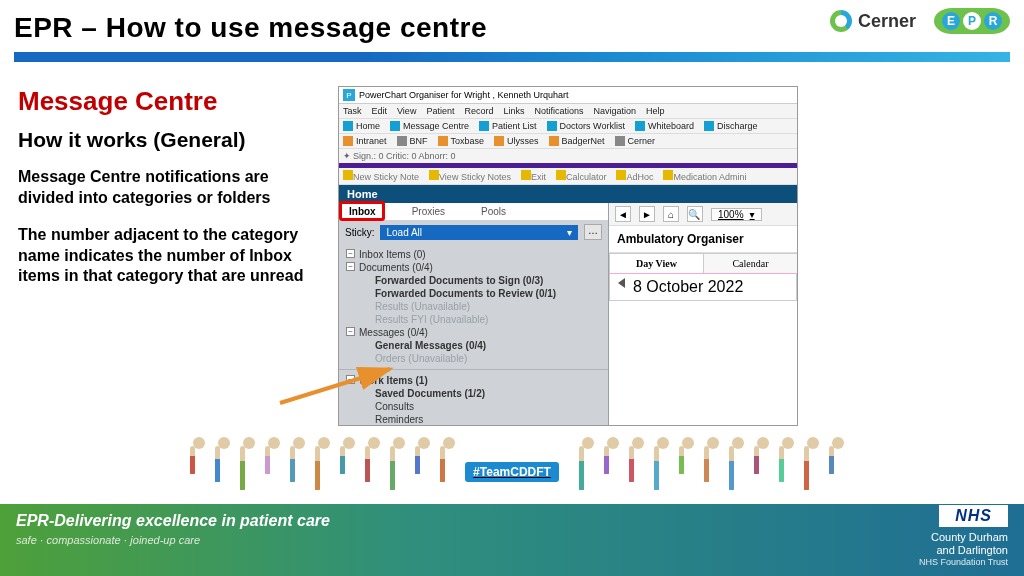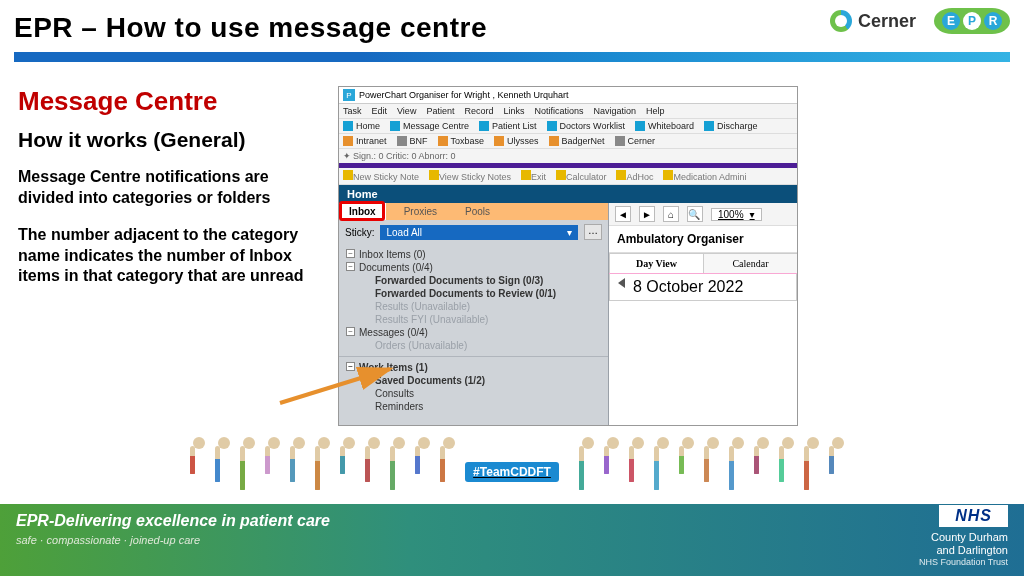--- a/index.html
+++ b/index.html
@@ -37,21 +37,21 @@
   .ico.b{background:#15a0d4;} .ico.o{background:#e7902d;} .ico.g{background:#888;} .ico.y{background:#e7b800;}
   .shot .statusbar{background:#f4f4f4;border-bottom:5px solid #4c1d95; padding:2px 4px;font-size:9px;color:#666;}
   .shot .actionbar{background:#f4f4f4;border-bottom:1px solid #ddd;padding:2px 4px;font-size:9px;color:#777;display:flex;gap:10px;}
 
   .shot .home-band{background:#0b4f7a;color:#fff;font-weight:700;padding:3px 8px;font-size:11px;}
 
   .shot .body{display:flex;height:100%;}
   .inbox-pane{width:270px;background:#cfd3d8;border-right:1px solid #9aa0a8;}
   .right-pane{flex:1;background:#fff;display:flex;flex-direction:column;}
 
-  .tabs{background:#fdba74;display:flex;gap:8px;font-size:10px;text-align:center;}
+  .tabs{background:#ffffff;display:flex;gap:16px;font-size:10px;text-align:center;}
   .tab{padding:3px 10px;color:#555;}
   .tab.active{background:#fff;font-weight:700;color:#000;}
   .tab-hl{position:absolute; border:3px solid #e80000; width:46px; height:20px; border-radius:3px;}
 
   .display-row{display:flex;align-items:center;gap:6px;padding:4px 6px;font-size:10px;}
   .display-row .dd{flex:1;background:#1669c1;color:#fff;padding:2px 6px;font-size:10px;display:flex;justify-content:space-between;align-items:center;}
   .display-row .more{width:18px;height:16px;background:#e6e6e6;border:1px solid #aaa;text-align:center;line-height:12px;}
 
   .tree{padding:4px 6px 10px;font-size:10px;color:#333;}
   .tree .node{padding:1px 0 1px 14px;position:relative;}
@@ -213,20 +213,21 @@
         <div class="more">…</div>
       </div>
       <div class="tree" id="tree">
           <div class="node"><span class="toggle">−</span><span>Inbox Items (0)</span></div>
           <div class="node"><span class="toggle">−</span><span>Documents (0/4)</span></div>
           <div class="node l2 bold"><span>Forwarded Documents to Sign (0/3)</span></div>
           <div class="node l2 bold"><span>Forwarded Documents to Review (0/1)</span></div>
           <div class="node l2 dis"><span>Results (Unavailable)</span></div>
           <div class="node l2 dis"><span>Results FYI (Unavailable)</span></div>
           <div class="node"><span class="toggle">−</span><span>Messages (0/4)</span></div>
+          <div class="node l2 bold"><span>General Messages (0/4)</span></div>
           <div class="node l2 dis"><span>Orders (Unavailable)</span></div>
           <div class="sep"></div>
           <div class="node bold"><span class="toggle">−</span><span>Work Items (1)</span></div>
           <div class="node l2 bold"><span>Saved Documents (1/2)</span></div>
           <div class="node l2"><span>Consults</span></div>
           <div class="node l2"><span>Reminders</span></div>
         </div>
     </div>
 
     <div class="right-pane">

